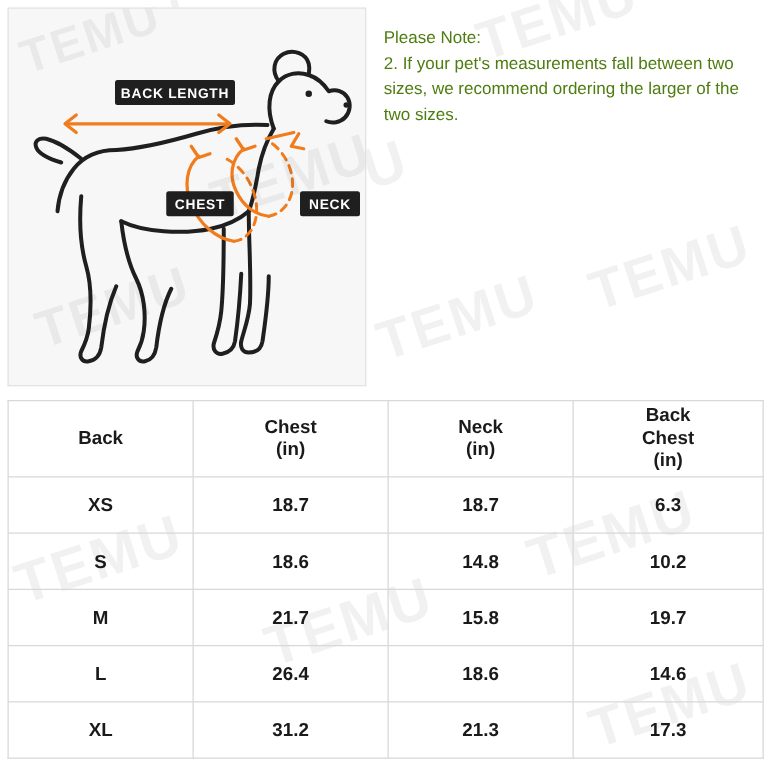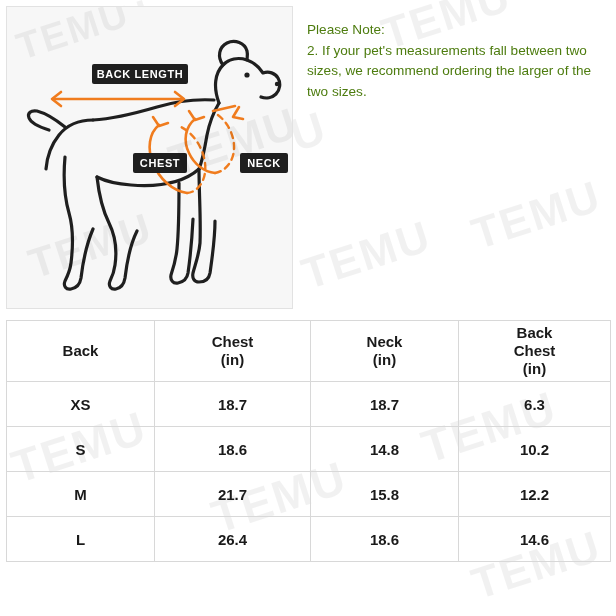--- a/index.html
+++ b/index.html
@@ -271,25 +271,31 @@
         <tr>
           <td>S</td>
           <td>18.6</td>
           <td>14.8</td>
           <td>10.2</td>
         </tr>
         <tr>
           <td>M</td>
           <td>21.7</td>
           <td>15.8</td>
-          <td>12.2</td>
+          <td>19.7</td>
         </tr>
         <tr>
           <td>L</td>
           <td>26.4</td>
           <td>18.6</td>
           <td>14.6</td>
         </tr>
+        <tr>
+          <td>XL</td>
+          <td>31.2</td>
+          <td>21.3</td>
+          <td>17.3</td>
+        </tr>
       </tbody>
     </table>
   </div>
 
 </div>
 
 </body></html>

